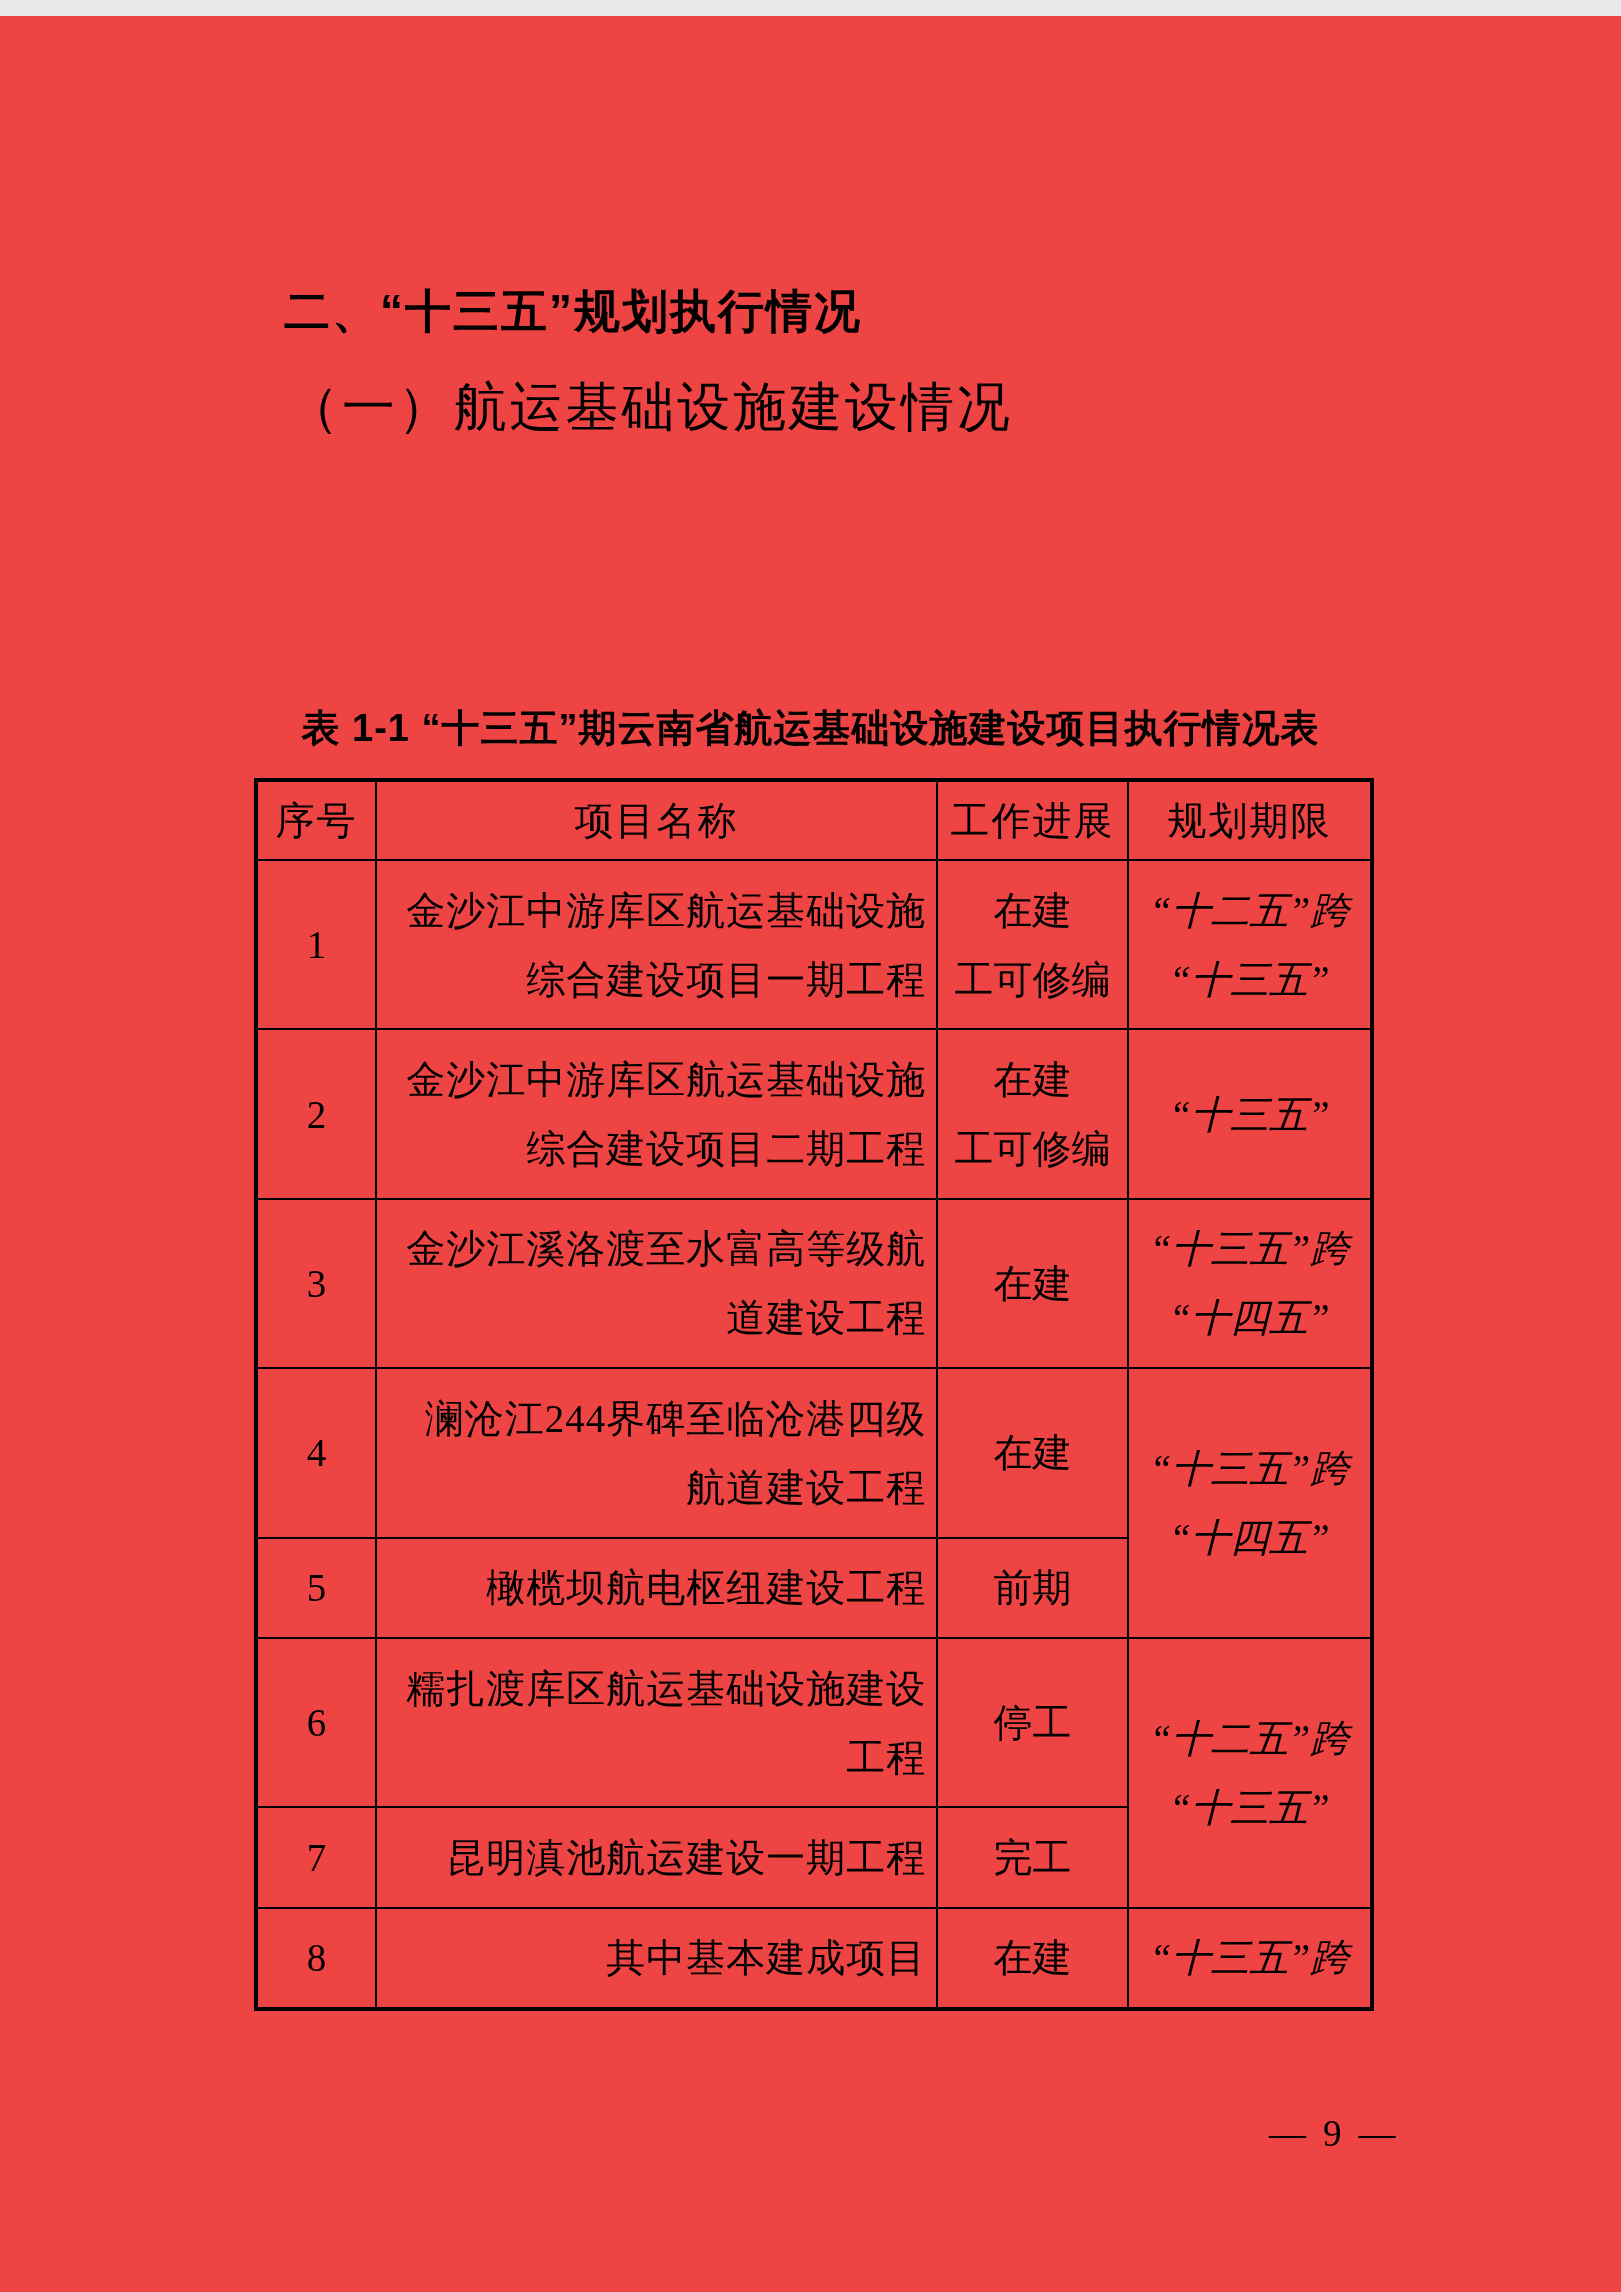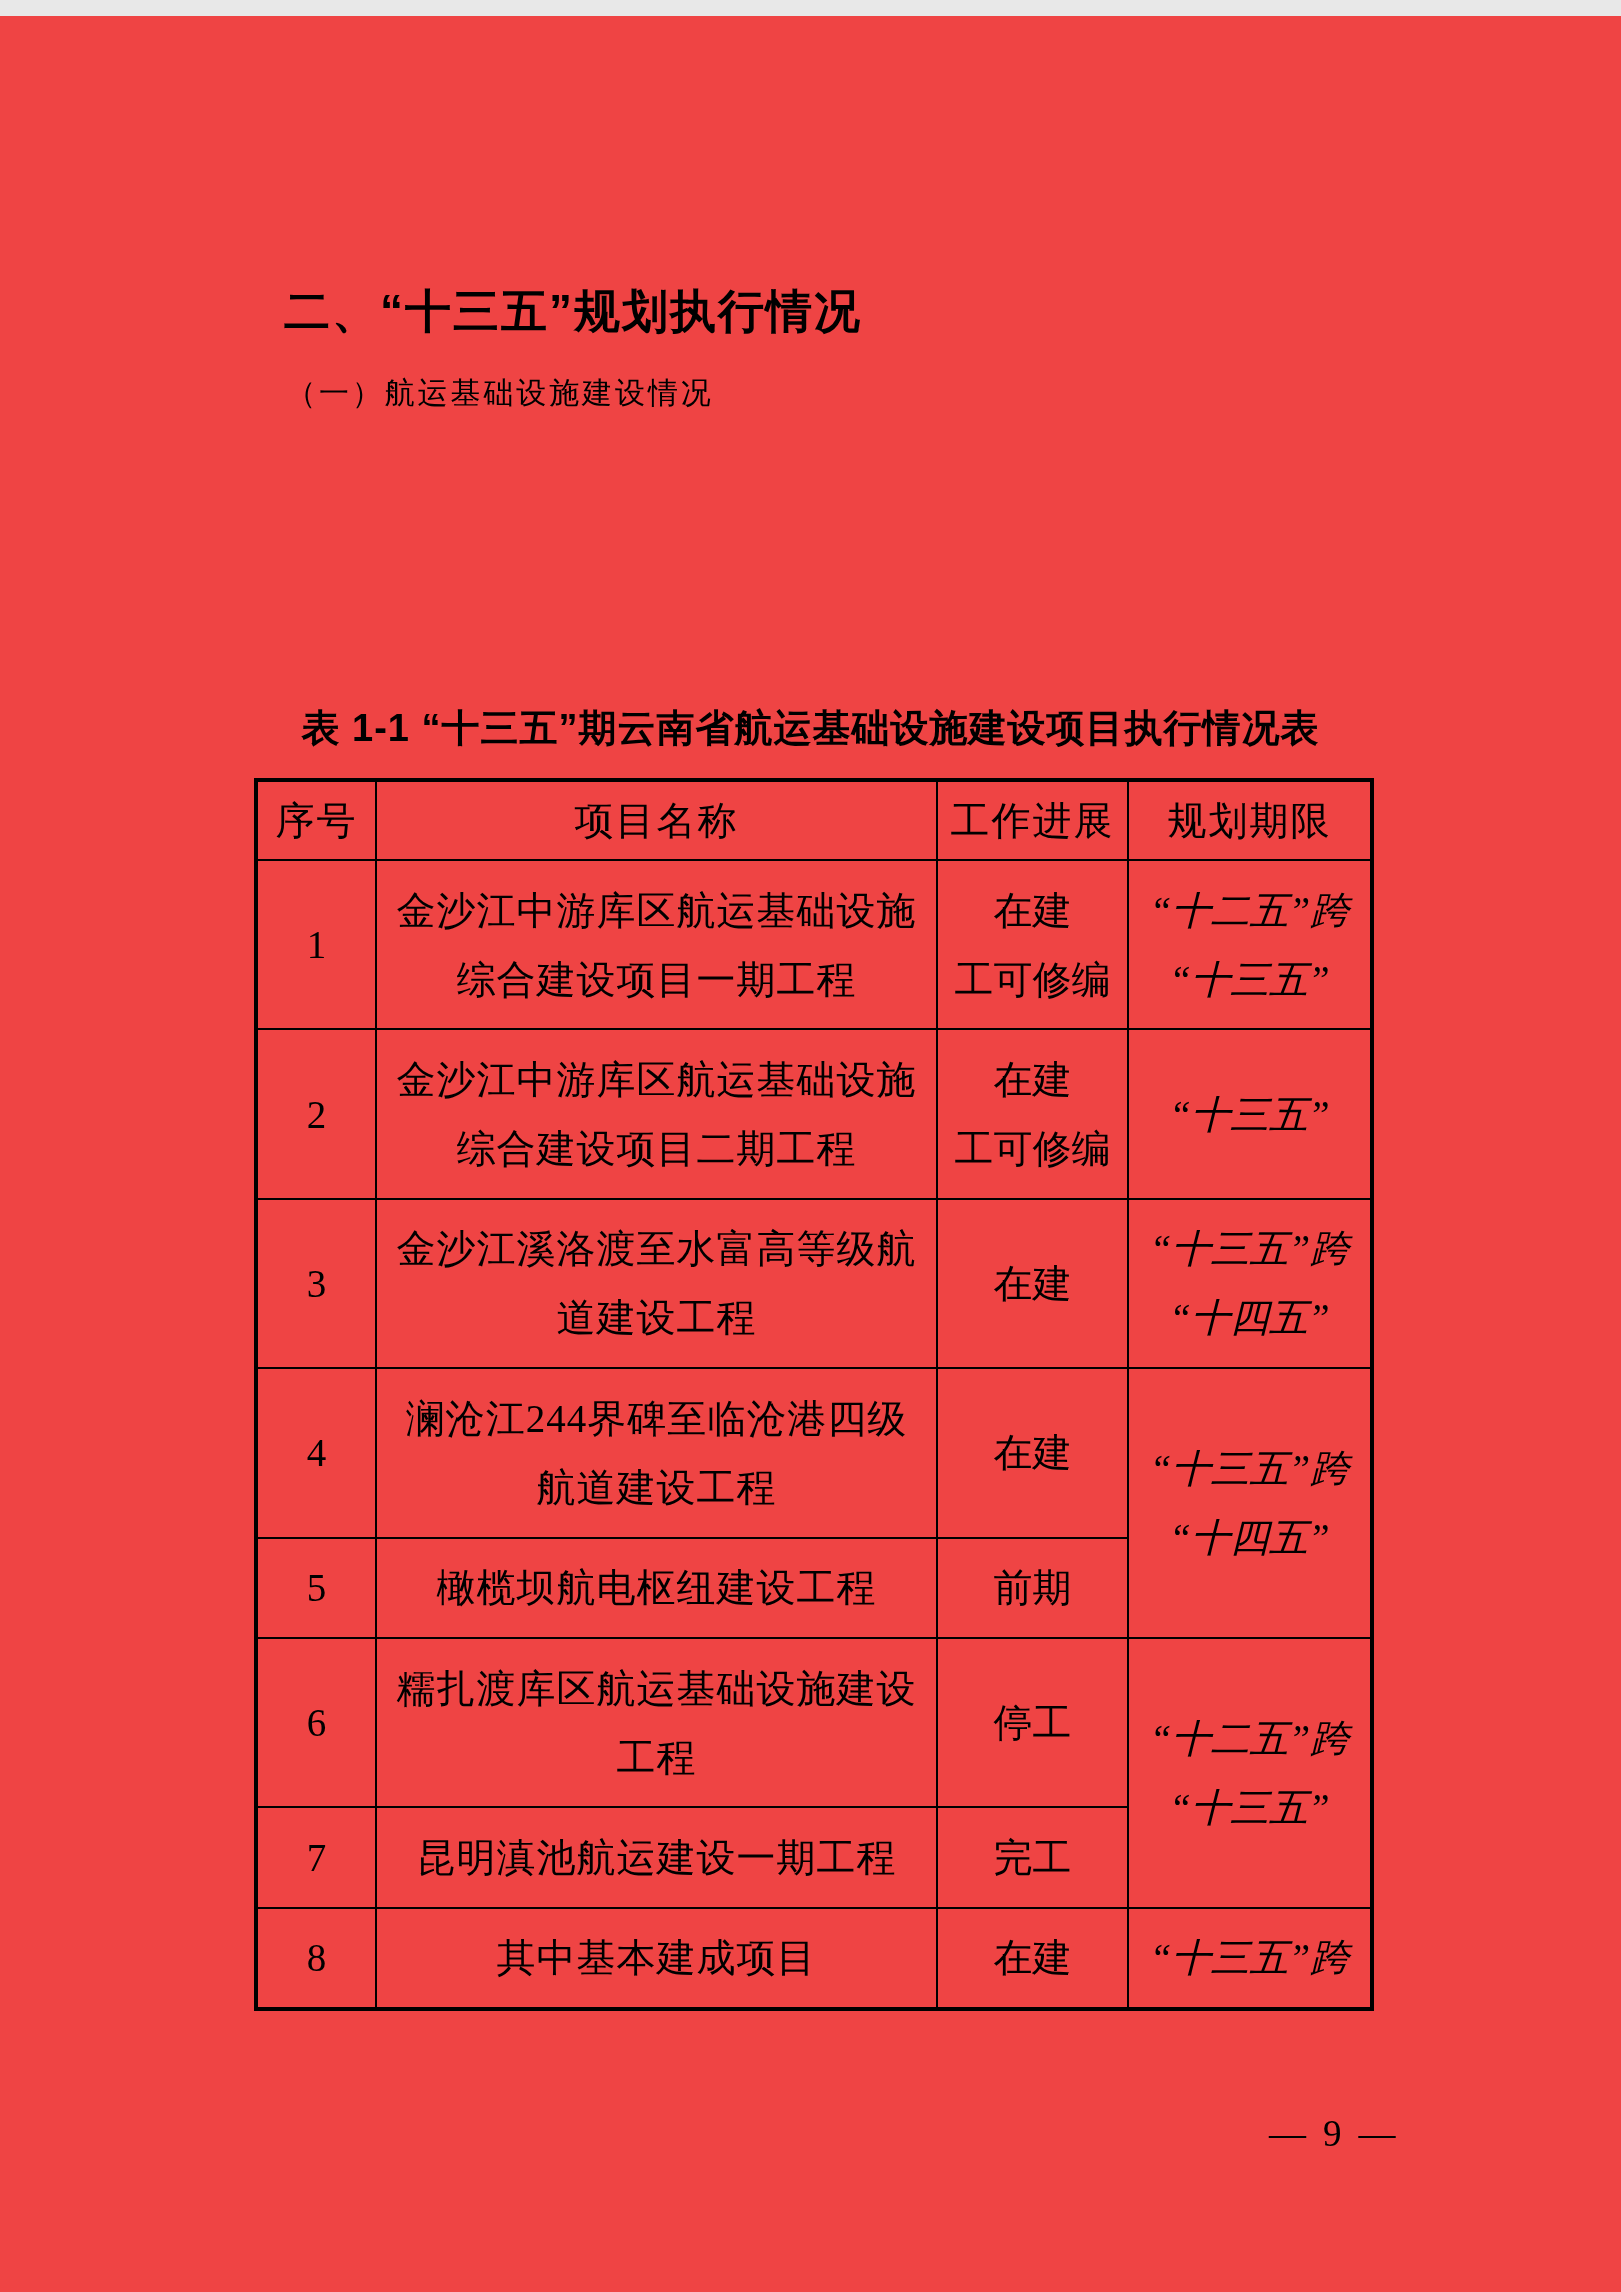--- a/index.html
+++ b/index.html
@@ -14,21 +14,21 @@
   }
   .heading {
     position:absolute; left:284px; top:267px; margin:0;
     font-family:"Liberation Sans","DejaVu Sans",sans-serif;
     font-weight:bold; font-size:46px; line-height:1.25;
     letter-spacing:2px;
   }
   .subheading {
     position:absolute; left:286px; top:357px; margin:0;
     font-family:"Liberation Serif","DejaVu Serif",serif;
-    font-weight:normal; font-size:30px; line-height:1.3;
+    font-weight:normal; font-size:53px; line-height:1.3;
     letter-spacing:2.9px;
   }
   .para {
     position:absolute; left:201px; top:438px; width:1264px;
     font-size:43px;
   }
   .pline { height:93px; line-height:93px; white-space:nowrap; letter-spacing:1px; }
   .pline.indent { text-indent:86px; }
   .caption {
     position:absolute; left:0; top:690px; width:1621px; margin:0;
@@ -46,21 +46,21 @@
   }
   .doc-table th, .doc-table td { border:2.9px solid #000; vertical-align:middle; }
   .doc-table th {
     height:77px; padding:0;
     font-family:"Liberation Sans","DejaVu Sans",sans-serif;
     font-weight:normal; font-size:39px; text-align:center;
     letter-spacing:2px;
   }
   .doc-table td { line-height:69px; padding:14.7px 0; }
   td.c-no   { text-align:center; }
-  td.c-name { text-align:center; padding:14.7px 9.8px; letter-spacing:1px; }
+  td.c-name { text-align:right; padding:14.7px 9.8px; letter-spacing:1px; }
   td.c-mid  { text-align:center; }
   td.c-period { text-align:center;font-style:italic; }
   .pagenum {
     position:absolute; left:1269px; top:2096px;
     font-size:37px; letter-spacing:3.9px;
   }
 </style>
 </head>
 <body>
 

